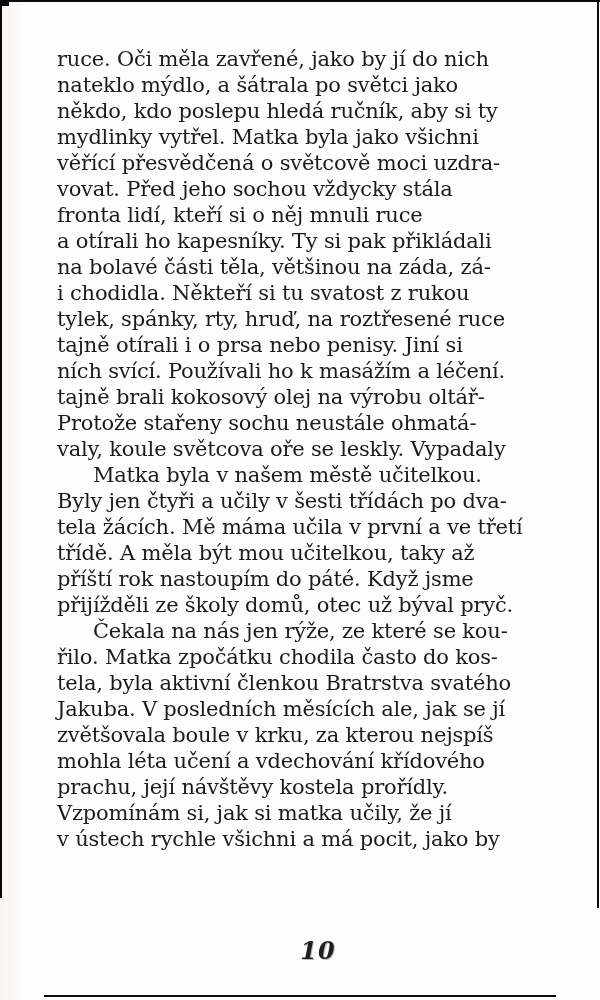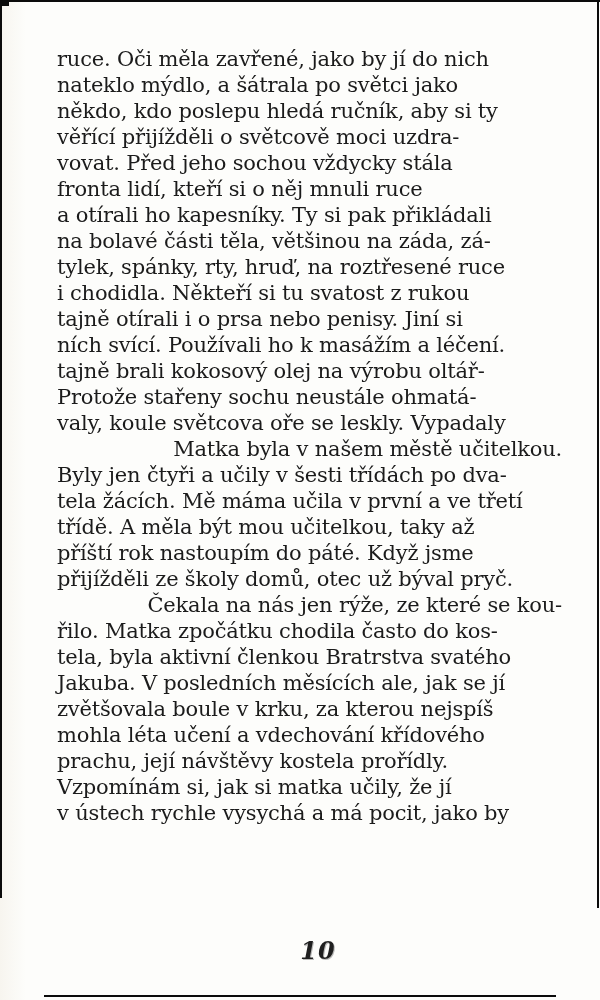--- a/index.html
+++ b/index.html
@@ -37,21 +37,20 @@
     font-size: 21px;
     line-height: 26px;
     text-rendering: optimizeLegibility;
   }
   .line {
     white-space: nowrap;
     letter-spacing: -0.2px;
   }
   .line.indent {
     padding-left: 36px;
-    text-align: right;
   }
   .page-number {
     position: absolute;
     left: 0;
     top: 936px;
     width: 636px;
     text-align: center;
     font-size: 24px;
     font-weight: bold;
     font-style: italic;
@@ -67,43 +66,44 @@
   <div class="edge edge-top"></div>
   <div class="edge edge-left"></div>
   <div class="edge edge-right"></div>
   <div class="edge edge-bottom"></div>
   <div class="edge corner-blob"></div>
 
   <div class="text-block">
       <div class="line">ruce. Oči měla zavřené, jako by jí do nich</div>
       <div class="line">nateklo mýdlo, a šátrala po světci jako</div>
       <div class="line">někdo, kdo poslepu hledá ručník, aby si ty</div>
-      <div class="line">věřící přijížděli o světcově moci uzdra-</div>
+      <div class="line">mydlinky vytřel. Matka byla jako všichni</div>
+      <div class="line">věřící přesvědčená o světcově moci uzdra-</div>
       <div class="line">vovat. Před jeho sochou vždycky stála</div>
       <div class="line">fronta lidí, kteří si o něj mnuli ruce</div>
       <div class="line">a otírali ho kapesníky. Ty si pak přikládali</div>
       <div class="line">na bolavé části těla, většinou na záda, zá-</div>
+      <div class="line">i chodidla. Někteří si tu svatost z rukou</div>
       <div class="line">tylek, spánky, rty, hruď, na roztřesené ruce</div>
-      <div class="line">i chodidla. Někteří si tu svatost z rukou</div>
       <div class="line">tajně otírali i o prsa nebo penisy. Jiní si</div>
       <div class="line">ních svící. Používali ho k masážím a léčení.</div>
       <div class="line">tajně brali kokosový olej na výrobu oltář-</div>
       <div class="line">Protože stařeny sochu neustále ohmatá-</div>
       <div class="line">valy, koule světcova oře se leskly. Vypadaly</div>
       <div class="line indent">Matka byla v našem městě učitelkou.</div>
       <div class="line">Byly jen čtyři a učily v šesti třídách po dva-</div>
       <div class="line">tela žácích. Mě máma učila v první a ve třetí</div>
       <div class="line">třídě. A měla být mou učitelkou, taky až</div>
       <div class="line">příští rok nastoupím do páté. Když jsme</div>
       <div class="line">přijížděli ze školy domů, otec už býval pryč.</div>
       <div class="line indent">Čekala na nás jen rýže, ze které se kou-</div>
       <div class="line">řilo. Matka zpočátku chodila často do kos-</div>
       <div class="line">tela, byla aktivní členkou Bratrstva svatého</div>
       <div class="line">Jakuba. V posledních měsících ale, jak se jí</div>
       <div class="line">zvětšovala boule v krku, za kterou nejspíš</div>
       <div class="line">mohla léta učení a vdechování křídového</div>
       <div class="line">prachu, její návštěvy kostela prořídly.</div>
       <div class="line">Vzpomínám si, jak si matka učily, že jí</div>
-      <div class="line">v ústech rychle vysychá a má pocit, jako by</div>
+      <div class="line">v ústech rychle všichni a má pocit, jako by</div>
     </div>
 
   <div class="page-number">10</div>
 </div>
 
 </body></html>

